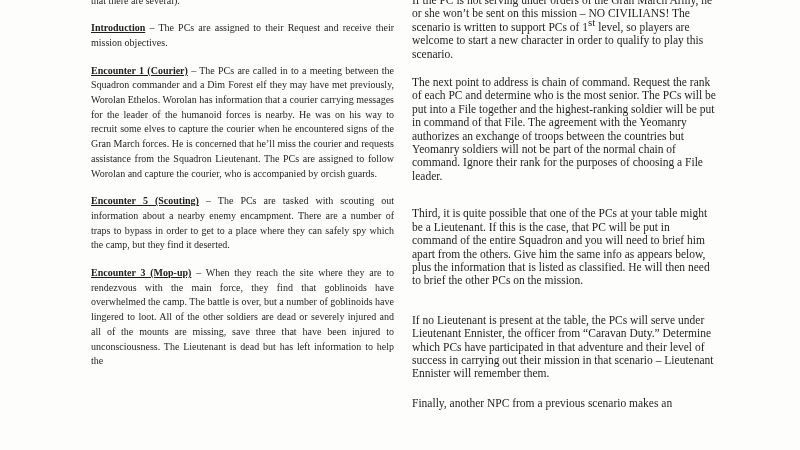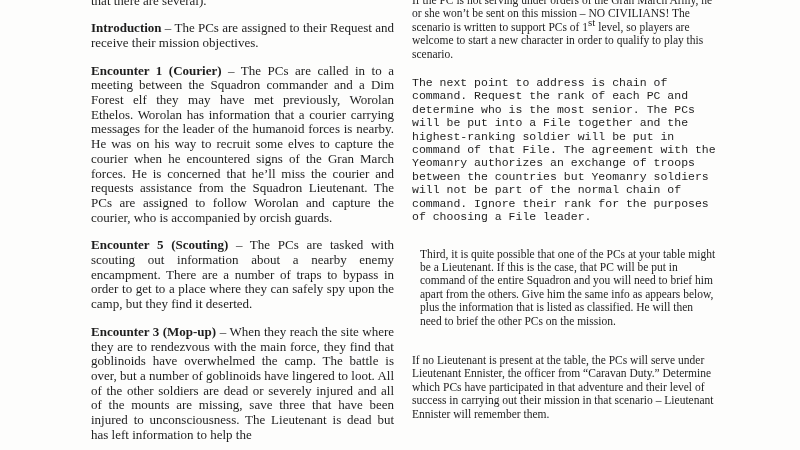--- a/index.html
+++ b/index.html
@@ -12,67 +12,68 @@
     color: #1e1e1e;
   }
   .col {
     position: absolute;
     top: 0;
     font-family: "Liberation Serif", "DejaVu Serif", serif;
   }
   .col-left {
     left: 91px;
     width: 303px;
-    font-size: 13px;
+    font-size: 10px;
     line-height: 14.7px;
     text-align: justify;
   }
   .col-left p { margin: 13px 0 0 0; }
   .col-left p.lp0 { margin-top: -6.5px; }
-  .col-left b { font-weight: bold; }
+  .col-left b { font-weight: bold; text-decoration: underline; }
   .col-right {
     left: 412px;
     width: 304px;
     font-size: 11.5px;
     line-height: 13.4px;
     text-align: left;
   }
   .col-right p { margin: 0; }
   .col-right p.rp0 { margin-top: -6px; }
-  .col-right p.rp1 { margin-top: 15px; font-family: Liberation Mono, monospace; }
-  .col-right p.rp2 { margin-top: 24px; margin-left: 8px; }
+  .col-right p.rp1 { margin-top: 15px; }
+  .col-right p.rp2 { margin-top: 24px; }
   .col-right p.rp3 { margin-top: 26px; }
   .col-right p.rp4 { margin-top: 16px; }
   sup.ord {
     font-size: 11px;
     line-height: 0;
     vertical-align: 5px;
   }
 </style>
 </head>
 <body>
 
 <div class="page">
 
   <div class="col col-left">
     <p class="lp0"><b></b><span>that there are several).</span></p>
 
     <p><b>Introduction</b><span> – The PCs are assigned to their Request and receive their mission objectives.</span></p>
 
     <p><b>Encounter 1 (Courier)</b><span> – The PCs are called in to a meeting between the Squadron commander and a Dim Forest elf they may have met previously, Worolan Ethelos.  Worolan has information that a courier carrying messages for the leader of the humanoid forces is nearby.  He was on his way to recruit some elves to capture the courier when he encountered signs of the Gran March forces.  He is concerned that he’ll miss the courier and requests assistance from the Squadron Lieutenant.  The PCs are assigned to follow Worolan and capture the courier, who is accompanied by orcish guards.</span></p>
 
-    <p><b>Encounter 5 (Scouting)</b><span> – The PCs are tasked with scouting out information about a nearby enemy encampment.  There are a number of traps to bypass in order to get to a place where they can safely spy upon the camp, but they find it deserted.</span></p>
+    <p><b>Encounter 5 (Scouting)</b><span> – The PCs are tasked with scouting out information about a nearby enemy encampment.  There are a number of traps to bypass in order to get to a place where they can safely spy which the camp, but they find it deserted.</span></p>
 
     <p><b>Encounter 3 (Mop-up)</b><span> – When they reach the site where they are to rendezvous with the main force, they find that goblinoids have overwhelmed the camp.  The battle is over, but a number of goblinoids have lingered to loot.  All of the other soldiers are dead or severely injured and all of the mounts are missing, save three that have been injured to unconsciousness.  The Lieutenant is dead but has left information to help the</span></p>
   </div>
 
   <div class="col col-right">
     <p class="rp0"><span>If the PC is not serving under orders of the Gran March Army, he or she won’t be sent on this mission – NO CIVILIANS!  The scenario is written to support PCs of 1</span><sup class="ord">st</sup><span> level, so players are welcome to start a new character in order to qualify to play this scenario.</span></p>
 
     <p class="rp1"><span>The next point to address is chain of command.  Request the rank of each PC and determine who is the most senior.  The PCs will be put into a File together and the highest-ranking soldier will be put in command of that File.  The agreement with the Yeomanry authorizes an exchange of troops between the countries but Yeomanry soldiers will not be part of the normal chain of command.  Ignore their rank for the purposes of choosing a File leader.</span></p>
 
     <p class="rp2"><span>Third, it is quite possible that one of the PCs at your table might be a Lieutenant.  If this is the case, that PC will be put in command of the entire Squadron and you will need to brief him apart from the others.  Give him the same info as appears below, plus the information that is listed as classified.  He will then need to brief the other PCs on the mission.</span></p>
 
     <p class="rp3"><span>If no Lieutenant is present at the table, the PCs will serve under Lieutenant Ennister, the officer from “Caravan Duty.”  Determine which PCs have participated in that adventure and their level of success in carrying out their mission in that scenario – Lieutenant Ennister will remember them.</span></p>
 
+    <p class="rp4"><span>Finally, another NPC from a previous scenario makes an</span></p>
   </div>
 
 </div>
 
 </body></html>

